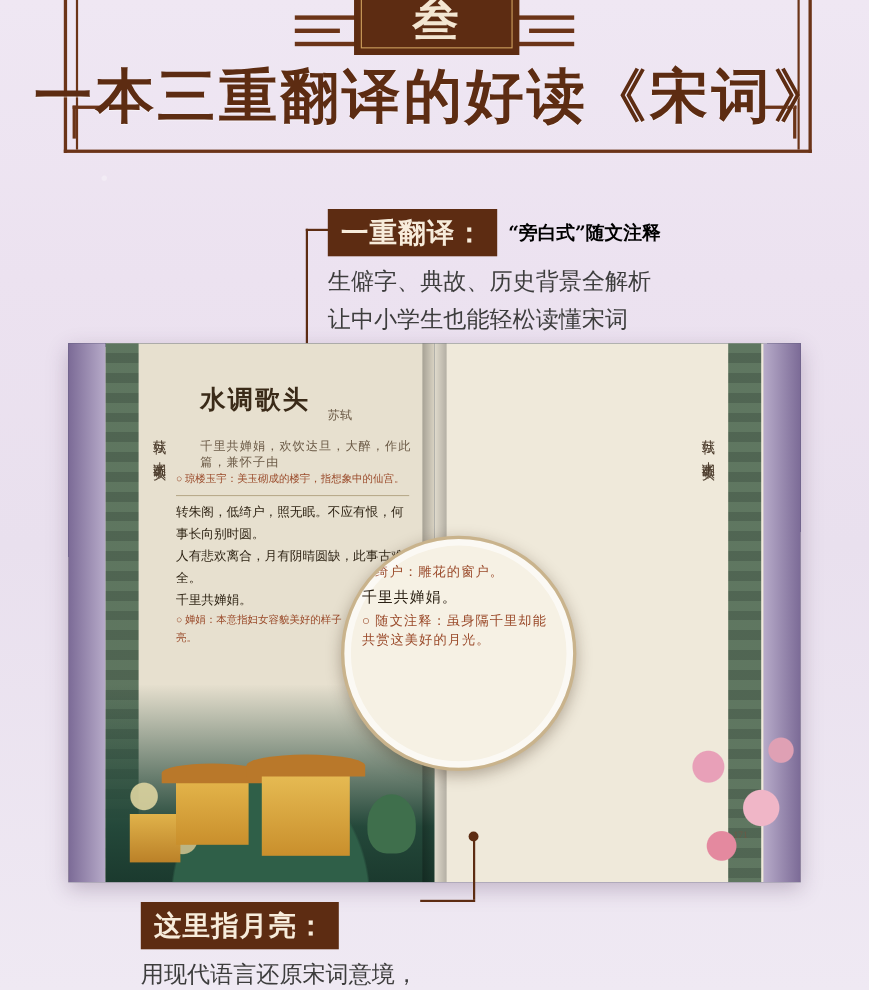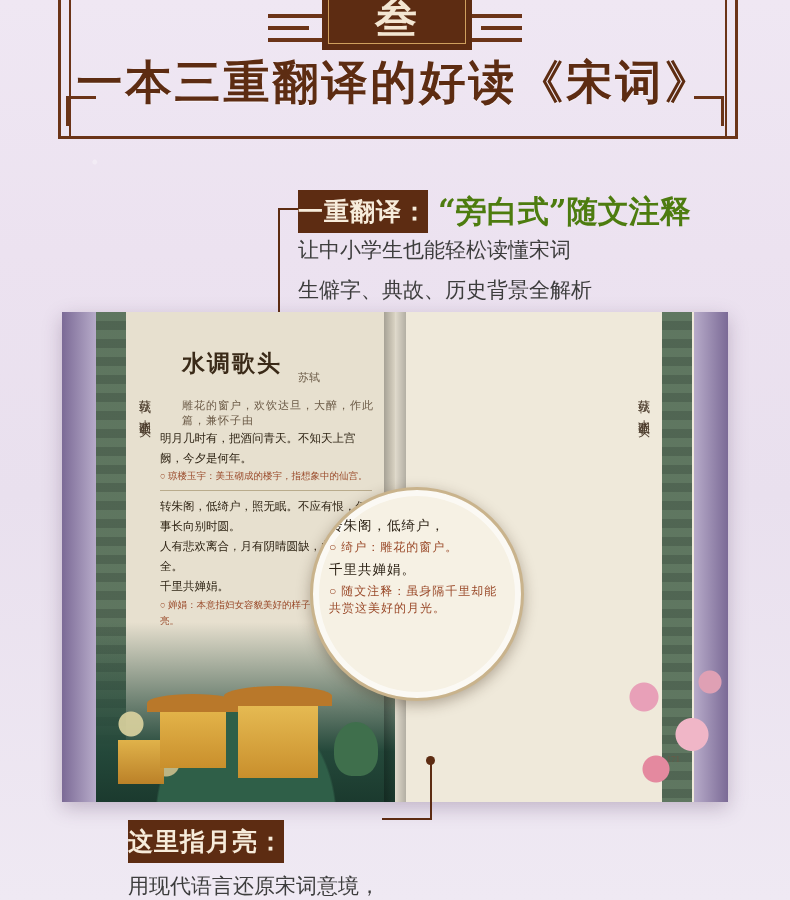--- a/index.html
+++ b/index.html
@@ -58,35 +58,35 @@
   .wing-l{left:268px;}
   .wing-r{left:464px;}
   .wing-bar{position:absolute;height:4px;background:#6b3418;width:100%;}
   .wing-bar.b1{top:8px;}
   .wing-bar.b2{top:20px;width:70%;}
   .wing-bar.b3{top:32px;}
   .wing-r .wing-bar.b2{right:0;left:auto;}
 
   .main-title{
     position:absolute;left:0;right:0;top:52px;text-align:center;
-    font-size:46px;font-weight:bold;color:#5d2c12;letter-spacing:3px;
+    font-size:53px;font-weight:bold;color:#5d2c12;letter-spacing:3px;
     font-family:"DejaVu Serif","Liberation Serif",serif;
     text-shadow:0 1px 0 rgba(255,255,255,.5);
   }
 
   
   .callout{position:absolute;}
   .callout-head{display:flex;align-items:center;}
   .tag{
     background:#5d2c12;color:#f7ecdb;font-size:25px;font-weight:bold;
-    padding:5px 0;letter-spacing:1px;white-space:nowrap;
+    padding:5px 12px;letter-spacing:1px;white-space:nowrap;
     font-family:"DejaVu Serif","Liberation Serif",serif;
   }
   .tag-text{
-    font-size:31px;color:#4d7c0f;font-weight:bold;margin-left:10px;white-space:nowrap;
+    font-size:17px;color:#000000;font-weight:bold;margin-left:10px;white-space:nowrap;
     font-family:"DejaVu Serif","Liberation Serif",serif;
   }
   .callout-line{
     position:absolute;border-top:2px solid #5d2c12;
   }
   .callout-vline{position:absolute;border-left:2px solid #5d2c12;}
   .dot{
     position:absolute;width:9px;height:9px;border-radius:50%;
     background:#5d2c12;
   }
@@ -254,37 +254,36 @@
 
 <div class="callout-vline" id="c1-vline"></div>
 <div class="callout-line" id="c1-hline"></div>
 <div class="dot" id="c1-dot"></div>
 
 <div class="callout" id="callout1">
   <div class="callout-head">
     <div class="tag">一重翻译：</div>
     <div class="tag-text">“旁白式”随文注释</div>
   </div>
+  <div class="callout-body">生僻字、典故、历史背景全解析</div>
   <div class="callout-body" style="margin-top:2px">让中小学生也能轻松读懂宋词</div>
-  <div class="callout-body">生僻字、典故、历史背景全解析</div>
 </div>
 
 <div class="book">
 
   <div class="book-left">
     <div class="page-edge"></div>
     <div class="side-band band-l"></div>
     <div class="vert-label vl-left">苏轼  水调歌头</div>
 
     <div class="poem-title">水调歌头</div>
     <div class="poem-author">苏轼</div>
-    <div class="poem-sub">雕花的窗户，欢饮达旦，大醉，作此篇，兼怀子由</div>
+    <div class="poem-sub">千里共婵娟，欢饮达旦，大醉，作此篇，兼怀子由</div>
 
     <div class="poem-body">
-      <div>明月几时有，把酒问青天。不知天上宫阙，今夕是何年。</div>
       <div class="note">○ 琼楼玉宇：美玉砌成的楼宇，指想象中的仙宫。</div>
       <div class="hr-thin"></div>
       <div>转朱阁，低绮户，照无眠。不应有恨，何事长向别时圆。</div>
       <div>人有悲欢离合，月有阴晴圆缺，此事古难全。</div>
       <div>千里共婵娟。</div>
       <div class="note">○ 婵娟：本意指妇女容貌美好的样子，这里指月亮。</div>
     </div>
 
     <div class="illus">
       <div class="flowers-l"></div>
@@ -302,21 +301,20 @@
 
     <div class="page-num">171</div>
 
     <div class="flowers"></div>
   </div>
 
   <div class="spine"></div>
 
   <div class="magnifier">
     <div class="mag-inner">
-      <div>转朱阁，低绮户，</div>
       <span class="mag-note">○ 绮户：雕花的窗户。</span>
       <div>千里共婵娟。</div>
       <span class="mag-note">○ 随文注释：虽身隔千里却能共赏这美好的月光。</span>
     </div>
   </div>
 </div>
 
 <div class="callout-vline" id="c2-vline"></div>
 <div class="callout-line" id="c2-hline"></div>
 <div class="dot" id="c2-dot"></div>

